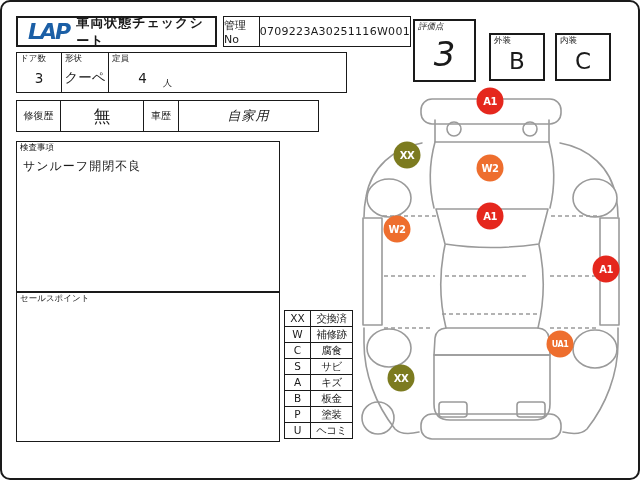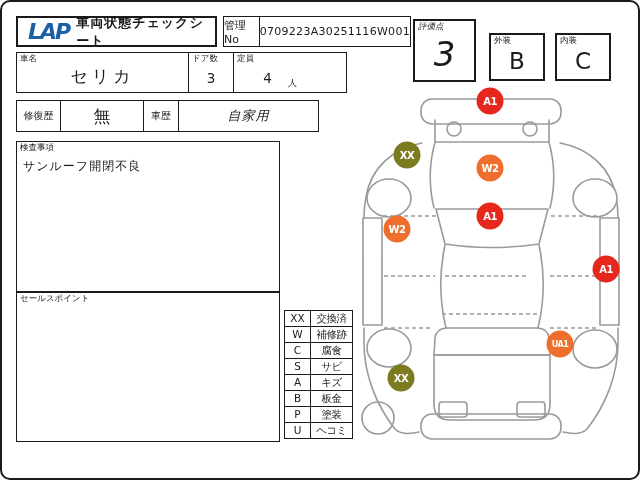--- a/index.html
+++ b/index.html
@@ -97,27 +97,27 @@
   <div class="box score-box gaiso">
     <span class="cell-label">外装</span>
     <div class="center-val score-mid">B</div>
   </div>
   <div class="box score-box naiso">
     <span class="cell-label">内装</span>
     <div class="center-val score-mid">C</div>
   </div>
 
   <div class="box thin info-row">
-    <div class="info-cell" style="width:172px;">
-      <span class="cell-label">車名</span>
-      <div class="center-val name-val">セリカ</div>
-    </div>
     <div class="info-cell" style="width:45px;">
       <span class="cell-label">ドア数</span>
       <div class="center-val small-val">3</div>
+    </div>
+    <div class="info-cell" style="width:47px;">
+      <span class="cell-label">形状</span>
+      <div class="center-val small-val">クーペ</div>
     </div>
     <div class="info-cell" style="width:67px;">
       <span class="cell-label">定員</span>
       <div class="center-val small-val">4</div>
       <span class="unit">人</span>
     </div>
   </div>
 
   <div class="box thin repair-row">
     <div class="r-cell r-label" style="width:44px;">修復歴</div>

